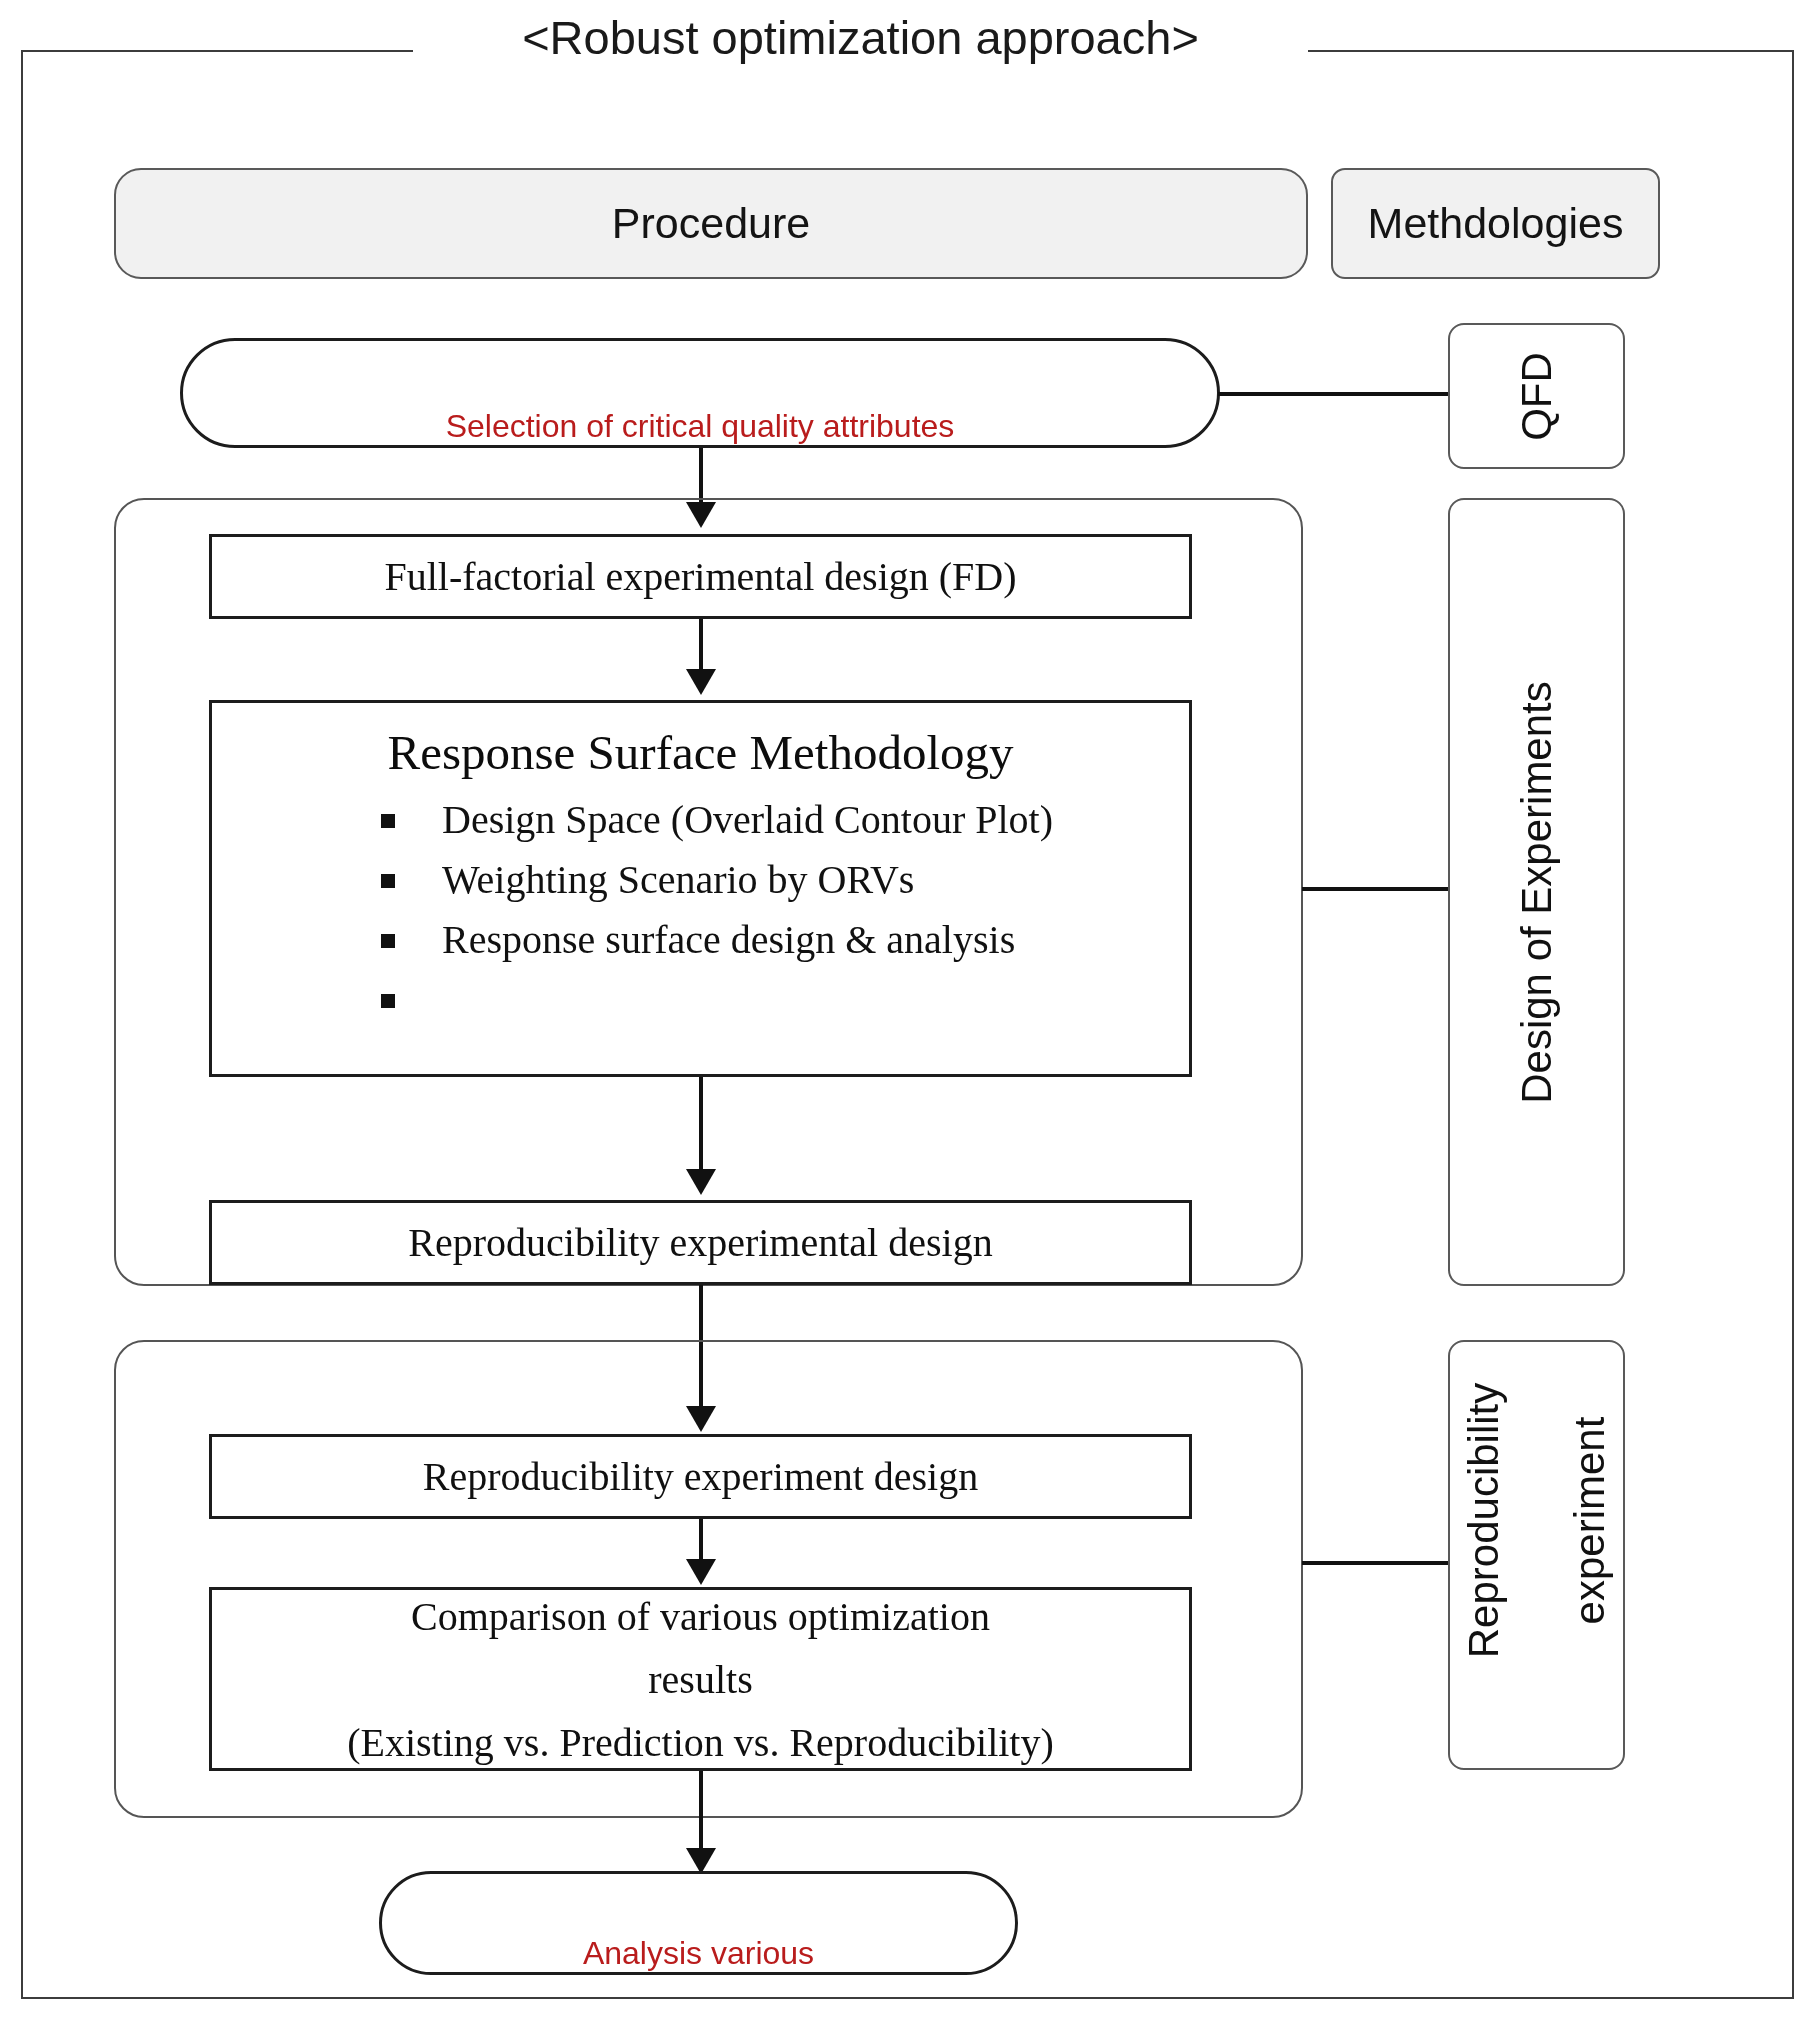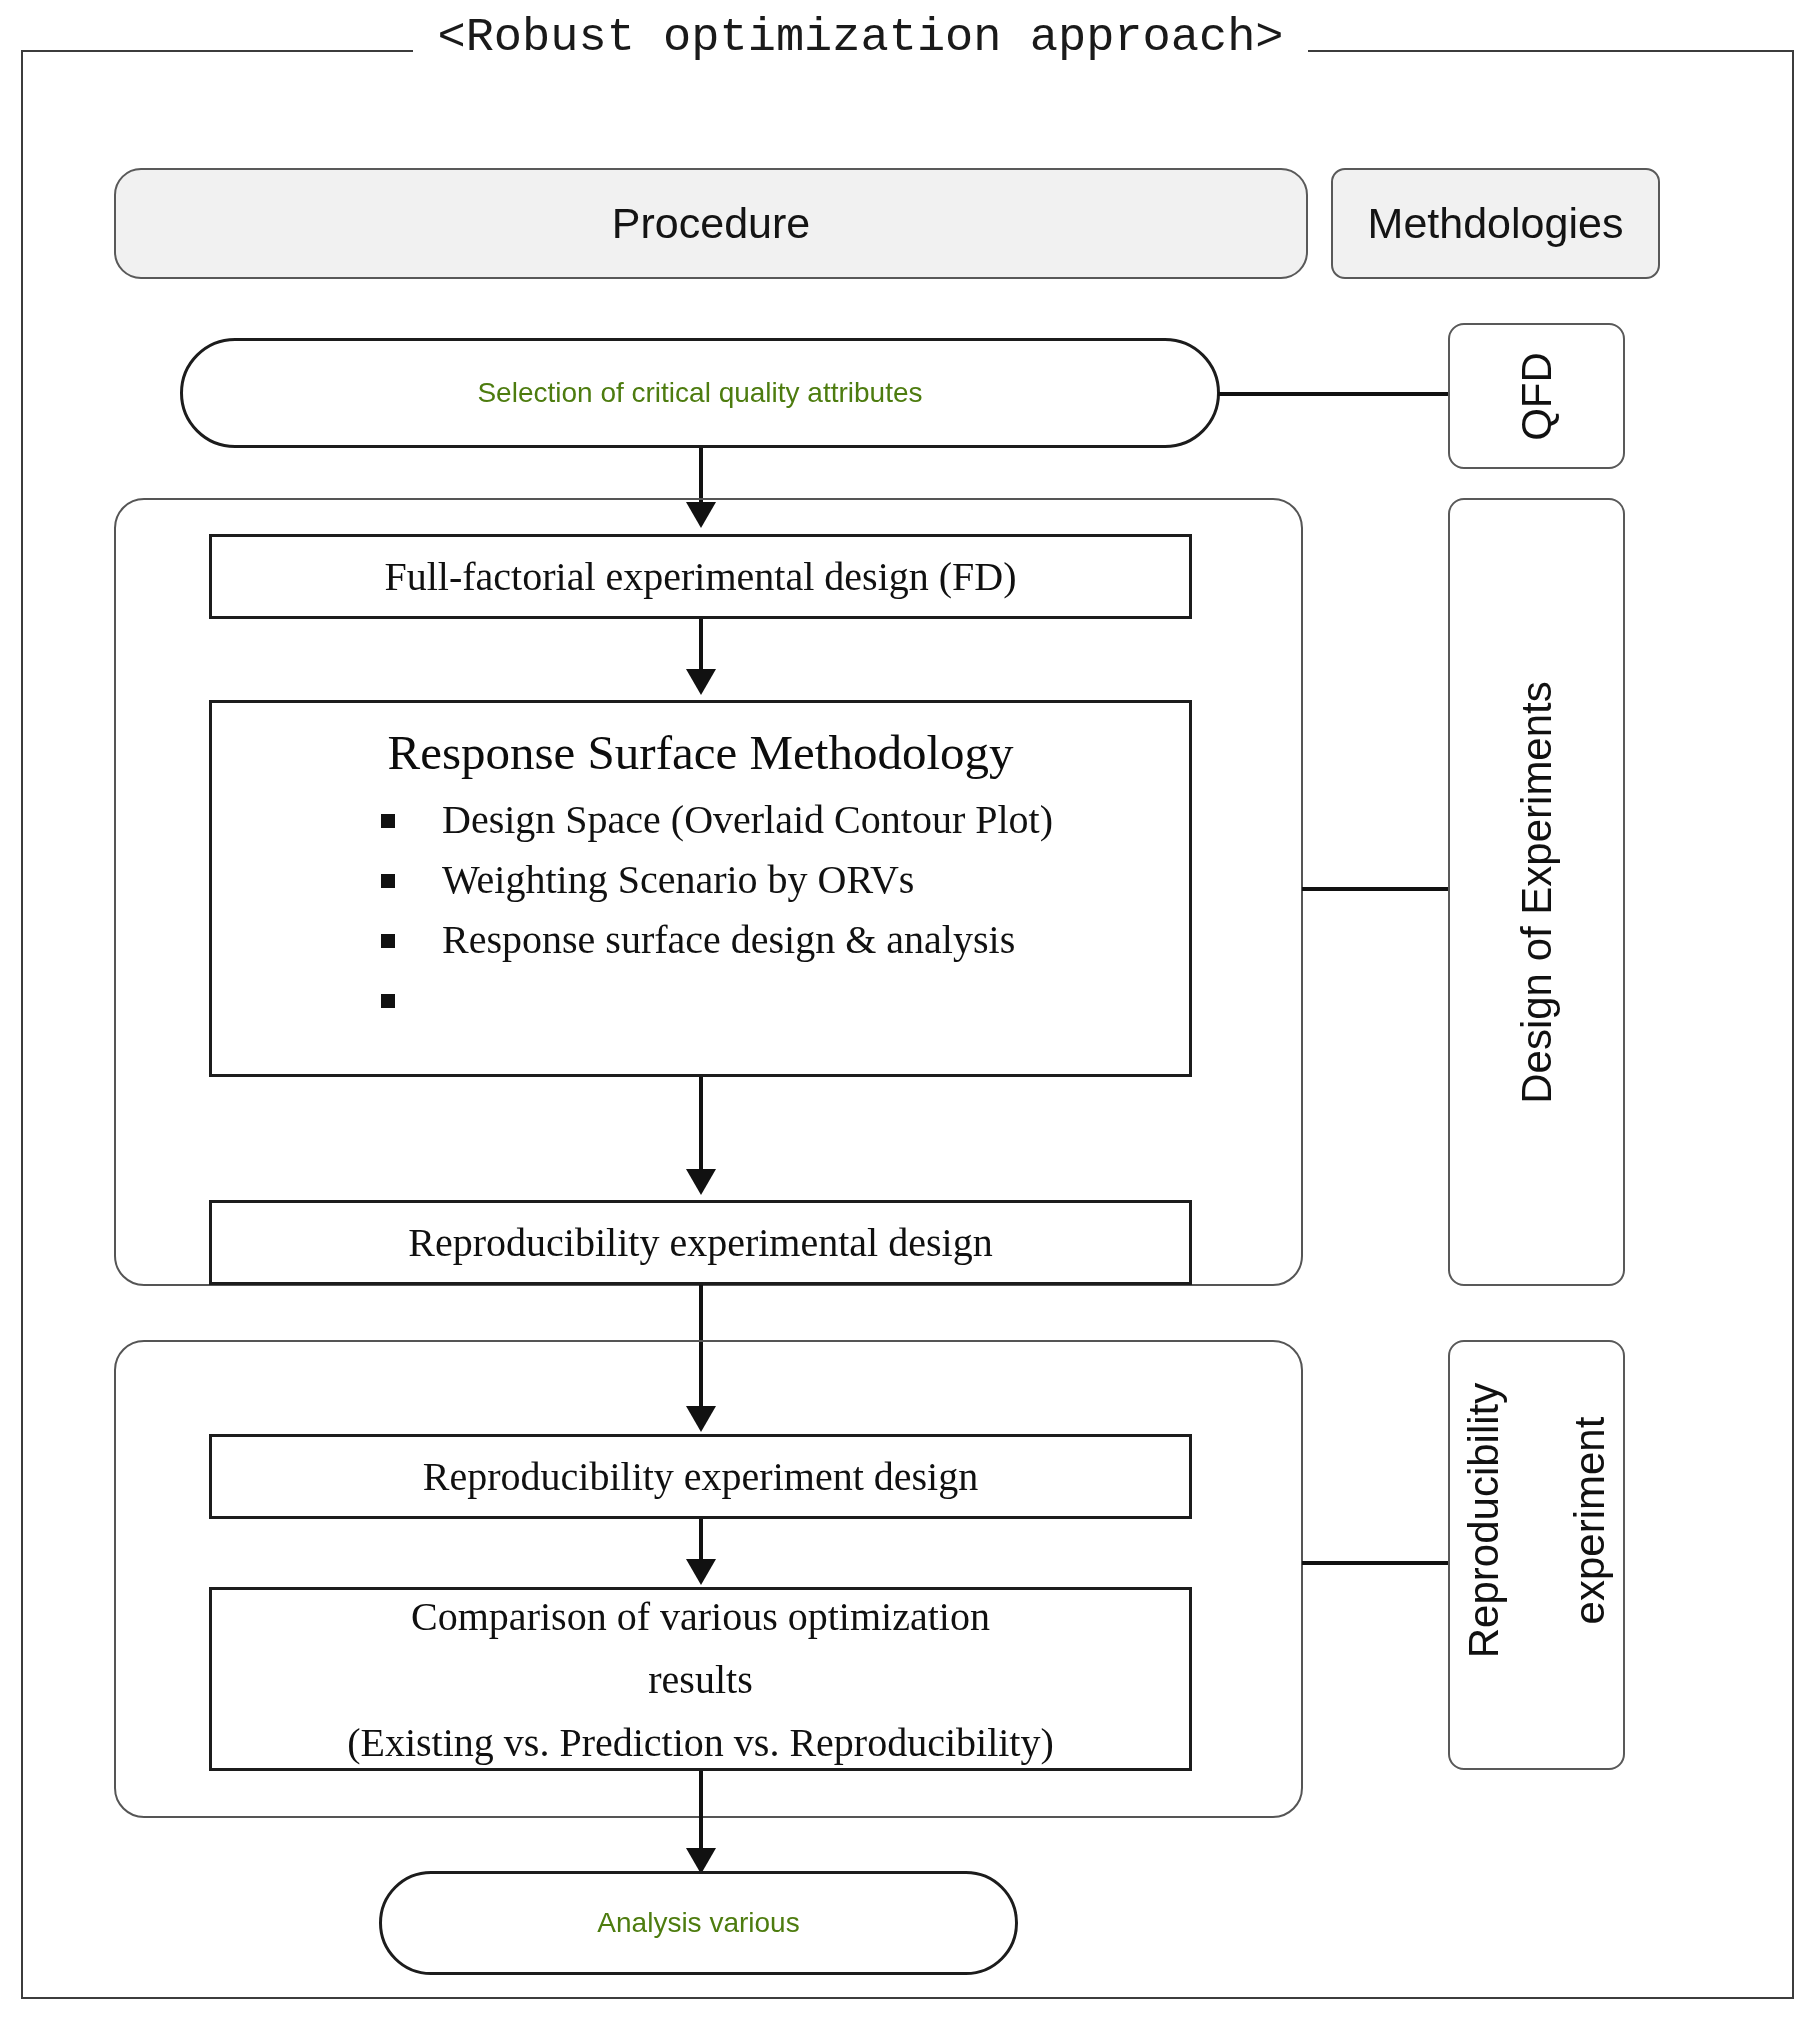--- a/index.html
+++ b/index.html
@@ -32,21 +32,20 @@
     left:413px; top:10.5px;
     width:895px;
     text-align:center;
     background:#ffffff;
     font-size:47px;
     line-height:54px;
     color:#1a1a1a;
     padding:0 16px;
     box-sizing:border-box;
     white-space:nowrap;
-    font-family:Liberation Mono, monospace;
   }
 
   
   .hdr-box{
     position:absolute;
     background:#f1f1f1;
     border:2.6px solid #595959;
     border-radius:14px;
     box-sizing:border-box;
     display:flex;
@@ -56,24 +55,24 @@
     color:#141414;
   }
 
   .pill{
     position:absolute;
     background:#ffffff;
     border:3.5px solid #1c1c1c;
     border-radius:877px;
     box-sizing:border-box;
     display:flex;
-    align-items:center;
-    justify-content:center;
-    font-size:28px;
-    color:#4d7c0f;
+    align-items:flex-end;
+    justify-content:center;
+    font-size:32px;
+    color:#b91c1c;
   }
 
   .rect{
     position:absolute;
     background:#ffffff;
     border:3.5px solid #1c1c1c;
     box-sizing:border-box;
     display:flex;
     align-items:center;
     justify-content:center;

